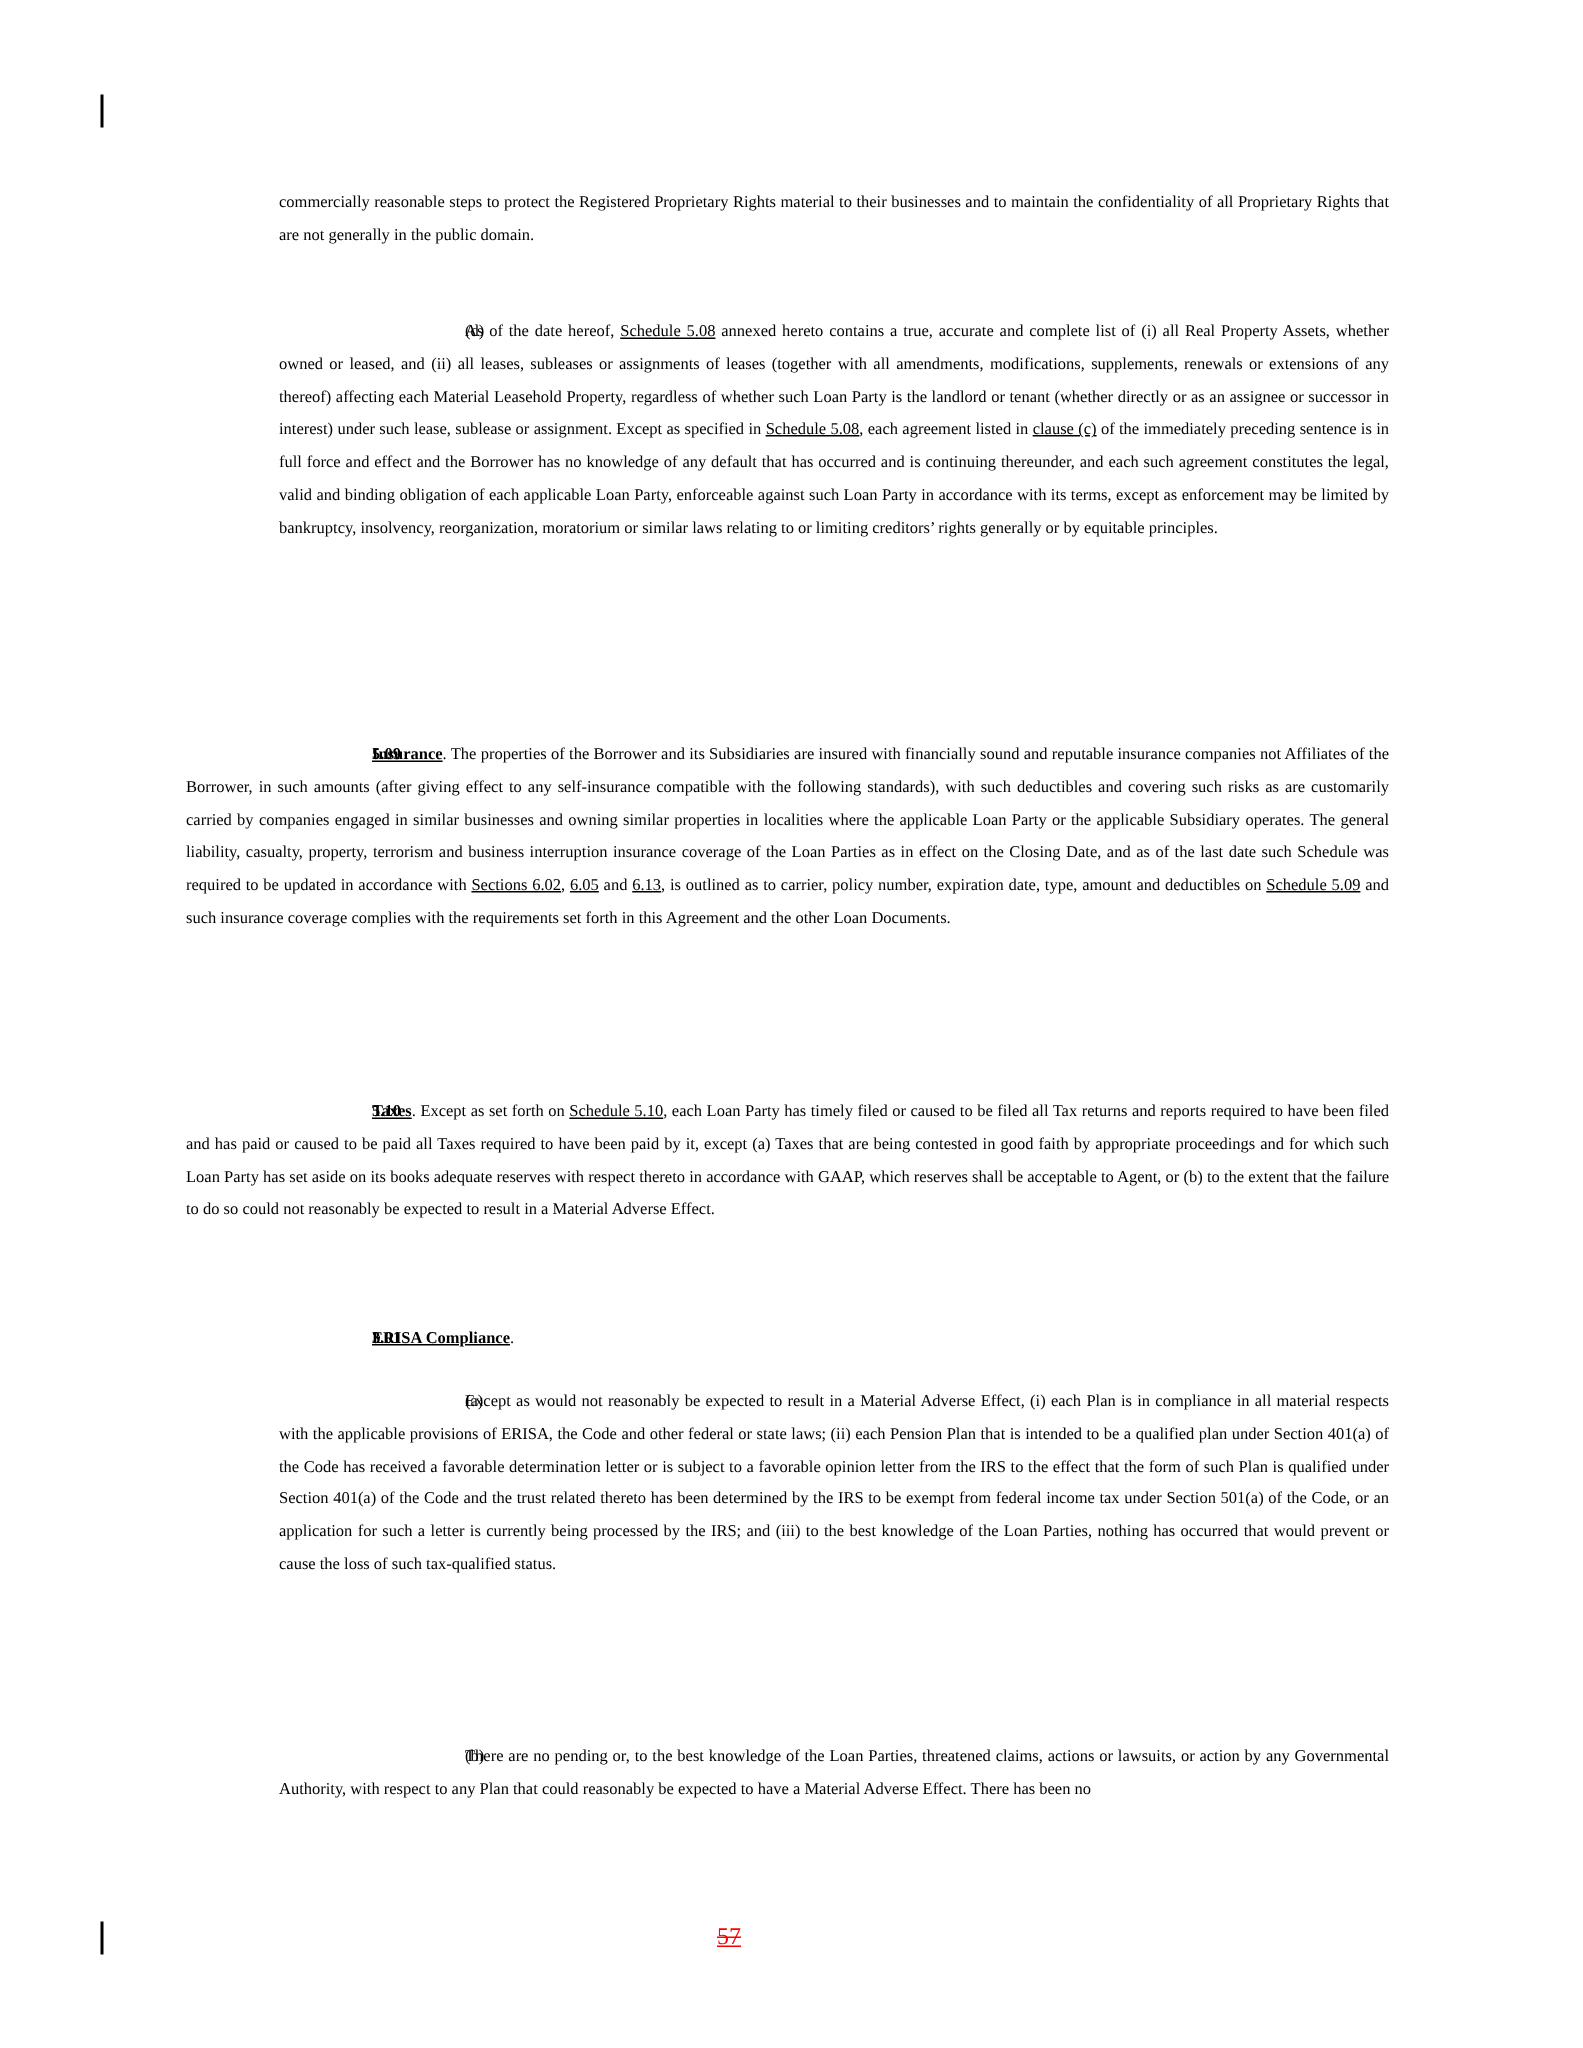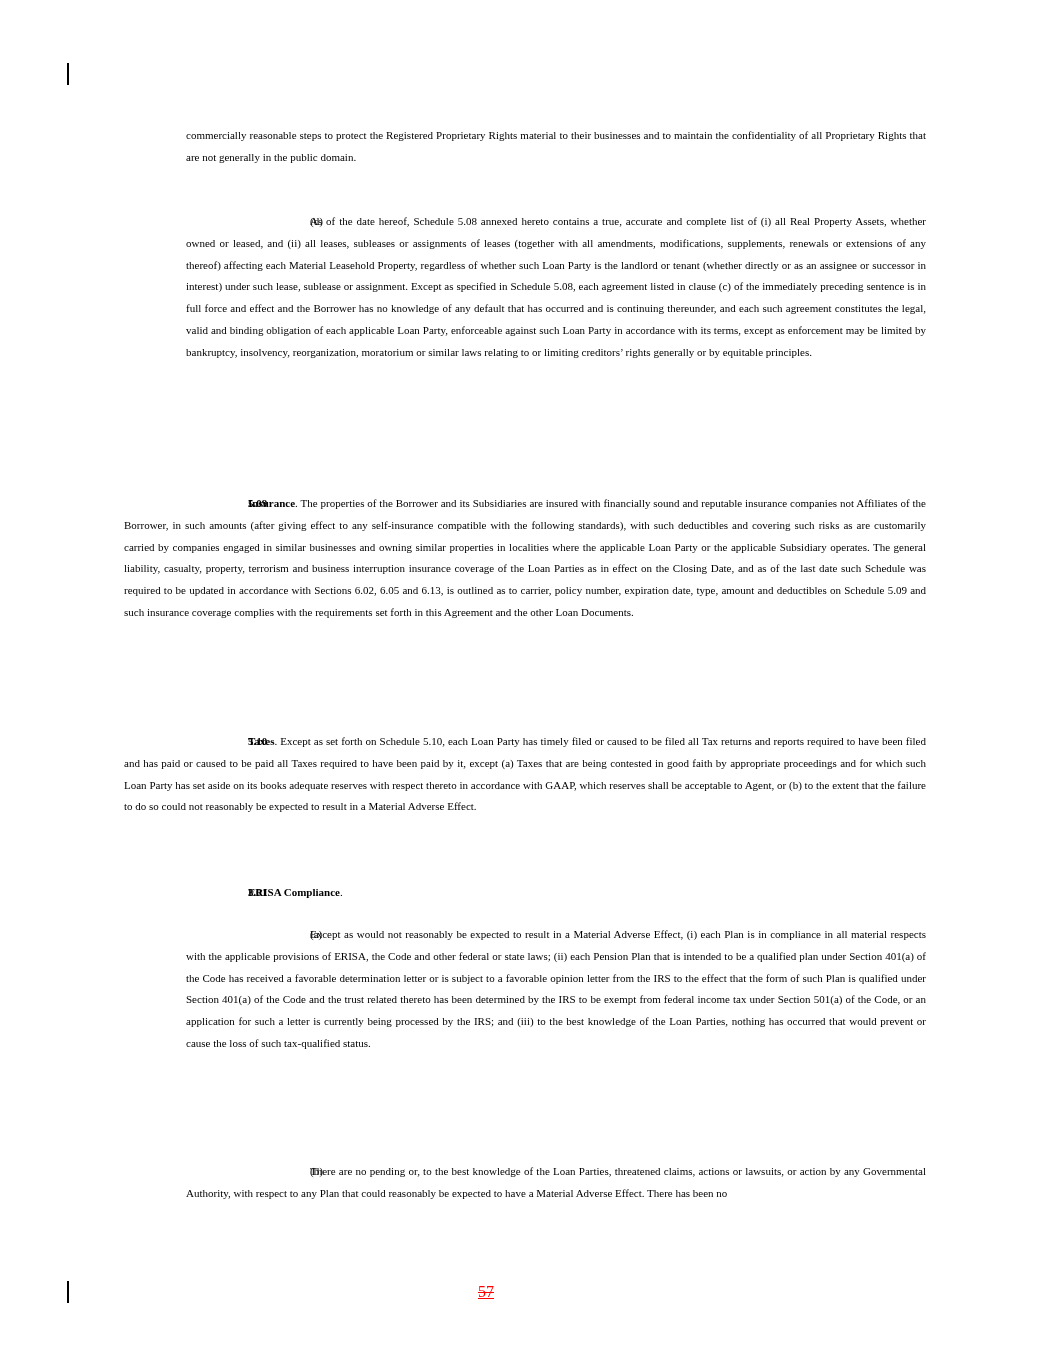--- a/index.html
+++ b/index.html
@@ -5,21 +5,21 @@
     html, body { margin: 0; padding: 0; background: #ffffff; }
     body { width: 1055px; height: 1365px; position: relative; overflow: hidden;
            font-family: "Liberation Serif", "DejaVu Serif", serif; color: #000; }
     .bar { position: absolute; left: 67px; width: 2px; height: 22px; background: #000; }
     .bar.top { top: 63px; }
     .bar.bottom { top: 1281px; }
     .page { position: absolute; left: 0; top: 0; width: 1055px; }
     p { margin: 0; font-size: 11px; line-height: 21.8px; text-align: justify; }
     .ind { position: absolute; left: 186px; width: 740px; }
     .full { position: absolute; left: 124px; width: 802px; }
-    .u { }
+    .u { text-decoration: underline; }
     .b { font-weight: bold; }
     .tabn { display: inline-block; width: 62px; font-weight: bold; }
     .tabl { display: inline-block; width: 62px; }
     .sec-head { text-indent: 62px; }
     .sub-head { text-indent: 62px; }
     .pagenum { position: absolute; top: 1283px; left: 0; width: 972px; text-align: center;
                font-size: 16px; color: #ff0000; text-decoration: line-through underline; }
   </style>
 </head>
 <body>

